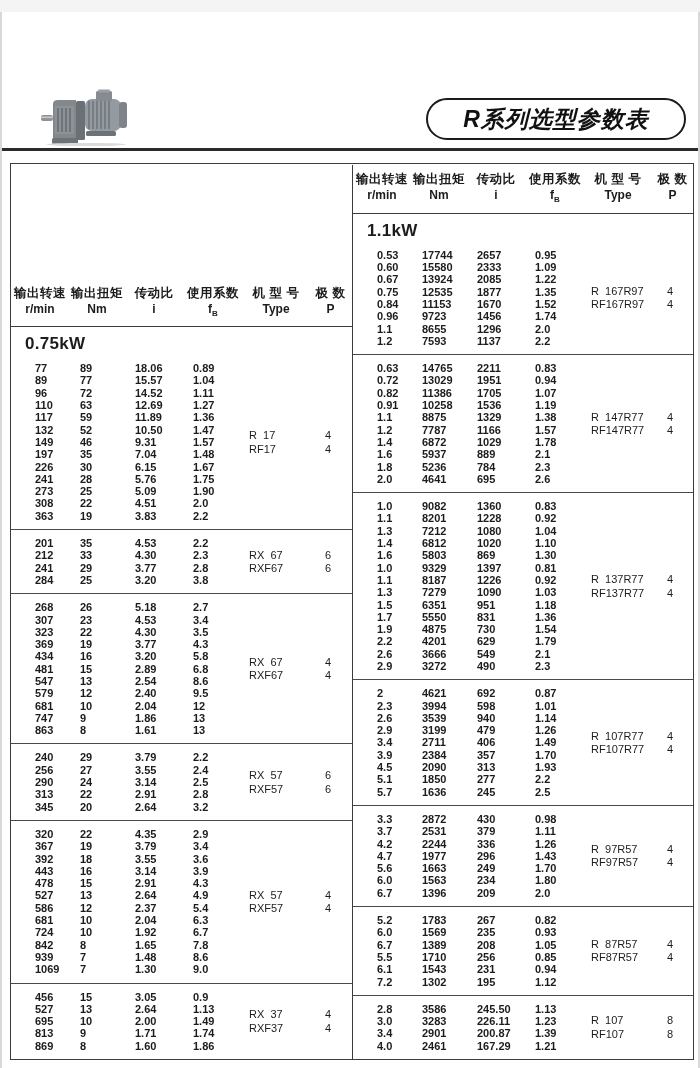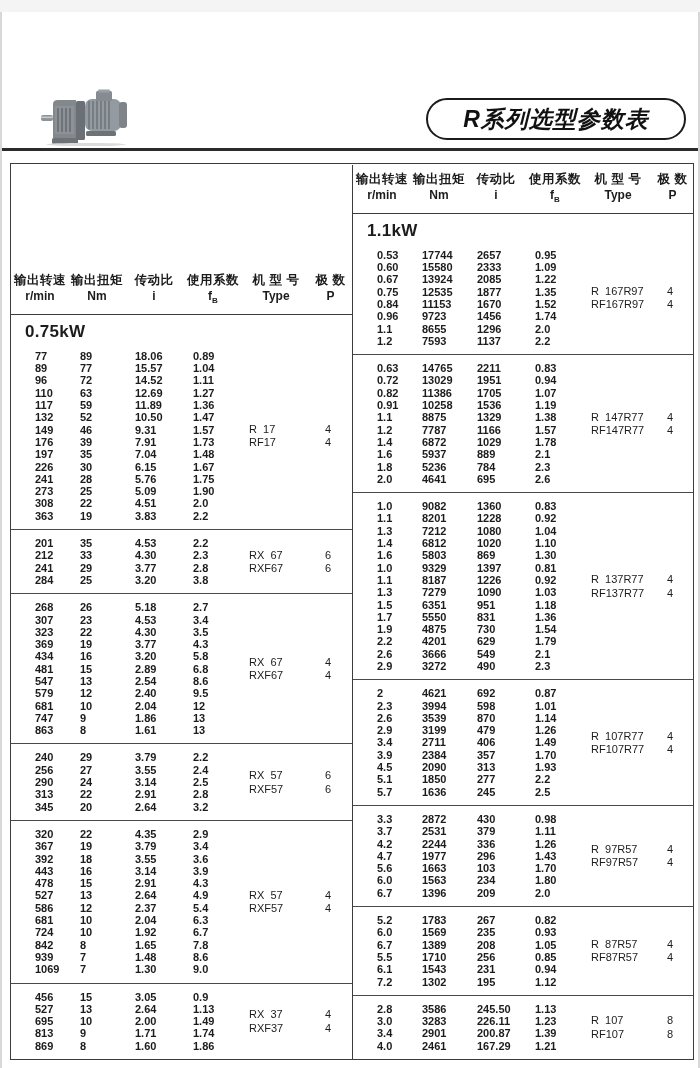--- a/index.html
+++ b/index.html
@@ -133,21 +133,20 @@
           <div class="power">0.75kW</div>
           <div class="group">
             <div class="rows">
               <div class="row"><span class="c">77</span><span class="c">89</span><span class="c">18.06</span><span class="c">0.89</span></div>
               <div class="row"><span class="c">89</span><span class="c">77</span><span class="c">15.57</span><span class="c">1.04</span></div>
               <div class="row"><span class="c">96</span><span class="c">72</span><span class="c">14.52</span><span class="c">1.11</span></div>
               <div class="row"><span class="c">110</span><span class="c">63</span><span class="c">12.69</span><span class="c">1.27</span></div>
               <div class="row"><span class="c">117</span><span class="c">59</span><span class="c">11.89</span><span class="c">1.36</span></div>
               <div class="row"><span class="c">132</span><span class="c">52</span><span class="c">10.50</span><span class="c">1.47</span></div>
               <div class="row"><span class="c">149</span><span class="c">46</span><span class="c">9.31</span><span class="c">1.57</span></div>
-              <div class="row"><span class="c">176</span><span class="c">39</span><span class="c">7.91</span><span class="c">1.73</span></div>
               <div class="row"><span class="c">197</span><span class="c">35</span><span class="c">7.04</span><span class="c">1.48</span></div>
               <div class="row"><span class="c">226</span><span class="c">30</span><span class="c">6.15</span><span class="c">1.67</span></div>
               <div class="row"><span class="c">241</span><span class="c">28</span><span class="c">5.76</span><span class="c">1.75</span></div>
               <div class="row"><span class="c">273</span><span class="c">25</span><span class="c">5.09</span><span class="c">1.90</span></div>
               <div class="row"><span class="c">308</span><span class="c">22</span><span class="c">4.51</span><span class="c">2.0</span></div>
               <div class="row"><span class="c">363</span><span class="c">19</span><span class="c">3.83</span><span class="c">2.2</span></div>
             </div>
             <div class="typeblock">
               <div class="typerow"><span class="t">R  17</span><span class="p">4</span></div>
               <div class="typerow"><span class="t">RF17</span><span class="p">4</span></div>
@@ -314,40 +313,40 @@
             </div>
             <div class="typeblock">
               <div class="typerow"><span class="t">R  137R77</span><span class="p">4</span></div>
               <div class="typerow"><span class="t">RF137R77</span><span class="p">4</span></div>
             </div>
           </div>
           <div class="group">
             <div class="rows">
               <div class="row"><span class="c">2</span><span class="c">4621</span><span class="c">692</span><span class="c">0.87</span></div>
               <div class="row"><span class="c">2.3</span><span class="c">3994</span><span class="c">598</span><span class="c">1.01</span></div>
-              <div class="row"><span class="c">2.6</span><span class="c">3539</span><span class="c">870</span><span class="c">1.14</span></div>
+              <div class="row"><span class="c">2.6</span><span class="c">3539</span><span class="c">940</span><span class="c">1.14</span></div>
               <div class="row"><span class="c">2.9</span><span class="c">3199</span><span class="c">479</span><span class="c">1.26</span></div>
               <div class="row"><span class="c">3.4</span><span class="c">2711</span><span class="c">406</span><span class="c">1.49</span></div>
               <div class="row"><span class="c">3.9</span><span class="c">2384</span><span class="c">357</span><span class="c">1.70</span></div>
               <div class="row"><span class="c">4.5</span><span class="c">2090</span><span class="c">313</span><span class="c">1.93</span></div>
               <div class="row"><span class="c">5.1</span><span class="c">1850</span><span class="c">277</span><span class="c">2.2</span></div>
               <div class="row"><span class="c">5.7</span><span class="c">1636</span><span class="c">245</span><span class="c">2.5</span></div>
             </div>
             <div class="typeblock">
               <div class="typerow"><span class="t">R  107R77</span><span class="p">4</span></div>
               <div class="typerow"><span class="t">RF107R77</span><span class="p">4</span></div>
             </div>
           </div>
           <div class="group">
             <div class="rows">
               <div class="row"><span class="c">3.3</span><span class="c">2872</span><span class="c">430</span><span class="c">0.98</span></div>
               <div class="row"><span class="c">3.7</span><span class="c">2531</span><span class="c">379</span><span class="c">1.11</span></div>
               <div class="row"><span class="c">4.2</span><span class="c">2244</span><span class="c">336</span><span class="c">1.26</span></div>
               <div class="row"><span class="c">4.7</span><span class="c">1977</span><span class="c">296</span><span class="c">1.43</span></div>
-              <div class="row"><span class="c">5.6</span><span class="c">1663</span><span class="c">103</span><span class="c">1.70</span></div>
+              <div class="row"><span class="c">5.6</span><span class="c">1663</span><span class="c">249</span><span class="c">1.70</span></div>
               <div class="row"><span class="c">6.0</span><span class="c">1563</span><span class="c">234</span><span class="c">1.80</span></div>
               <div class="row"><span class="c">6.7</span><span class="c">1396</span><span class="c">209</span><span class="c">2.0</span></div>
             </div>
             <div class="typeblock">
               <div class="typerow"><span class="t">R  97R57</span><span class="p">4</span></div>
               <div class="typerow"><span class="t">RF97R57</span><span class="p">4</span></div>
             </div>
           </div>
           <div class="group">
             <div class="rows">

